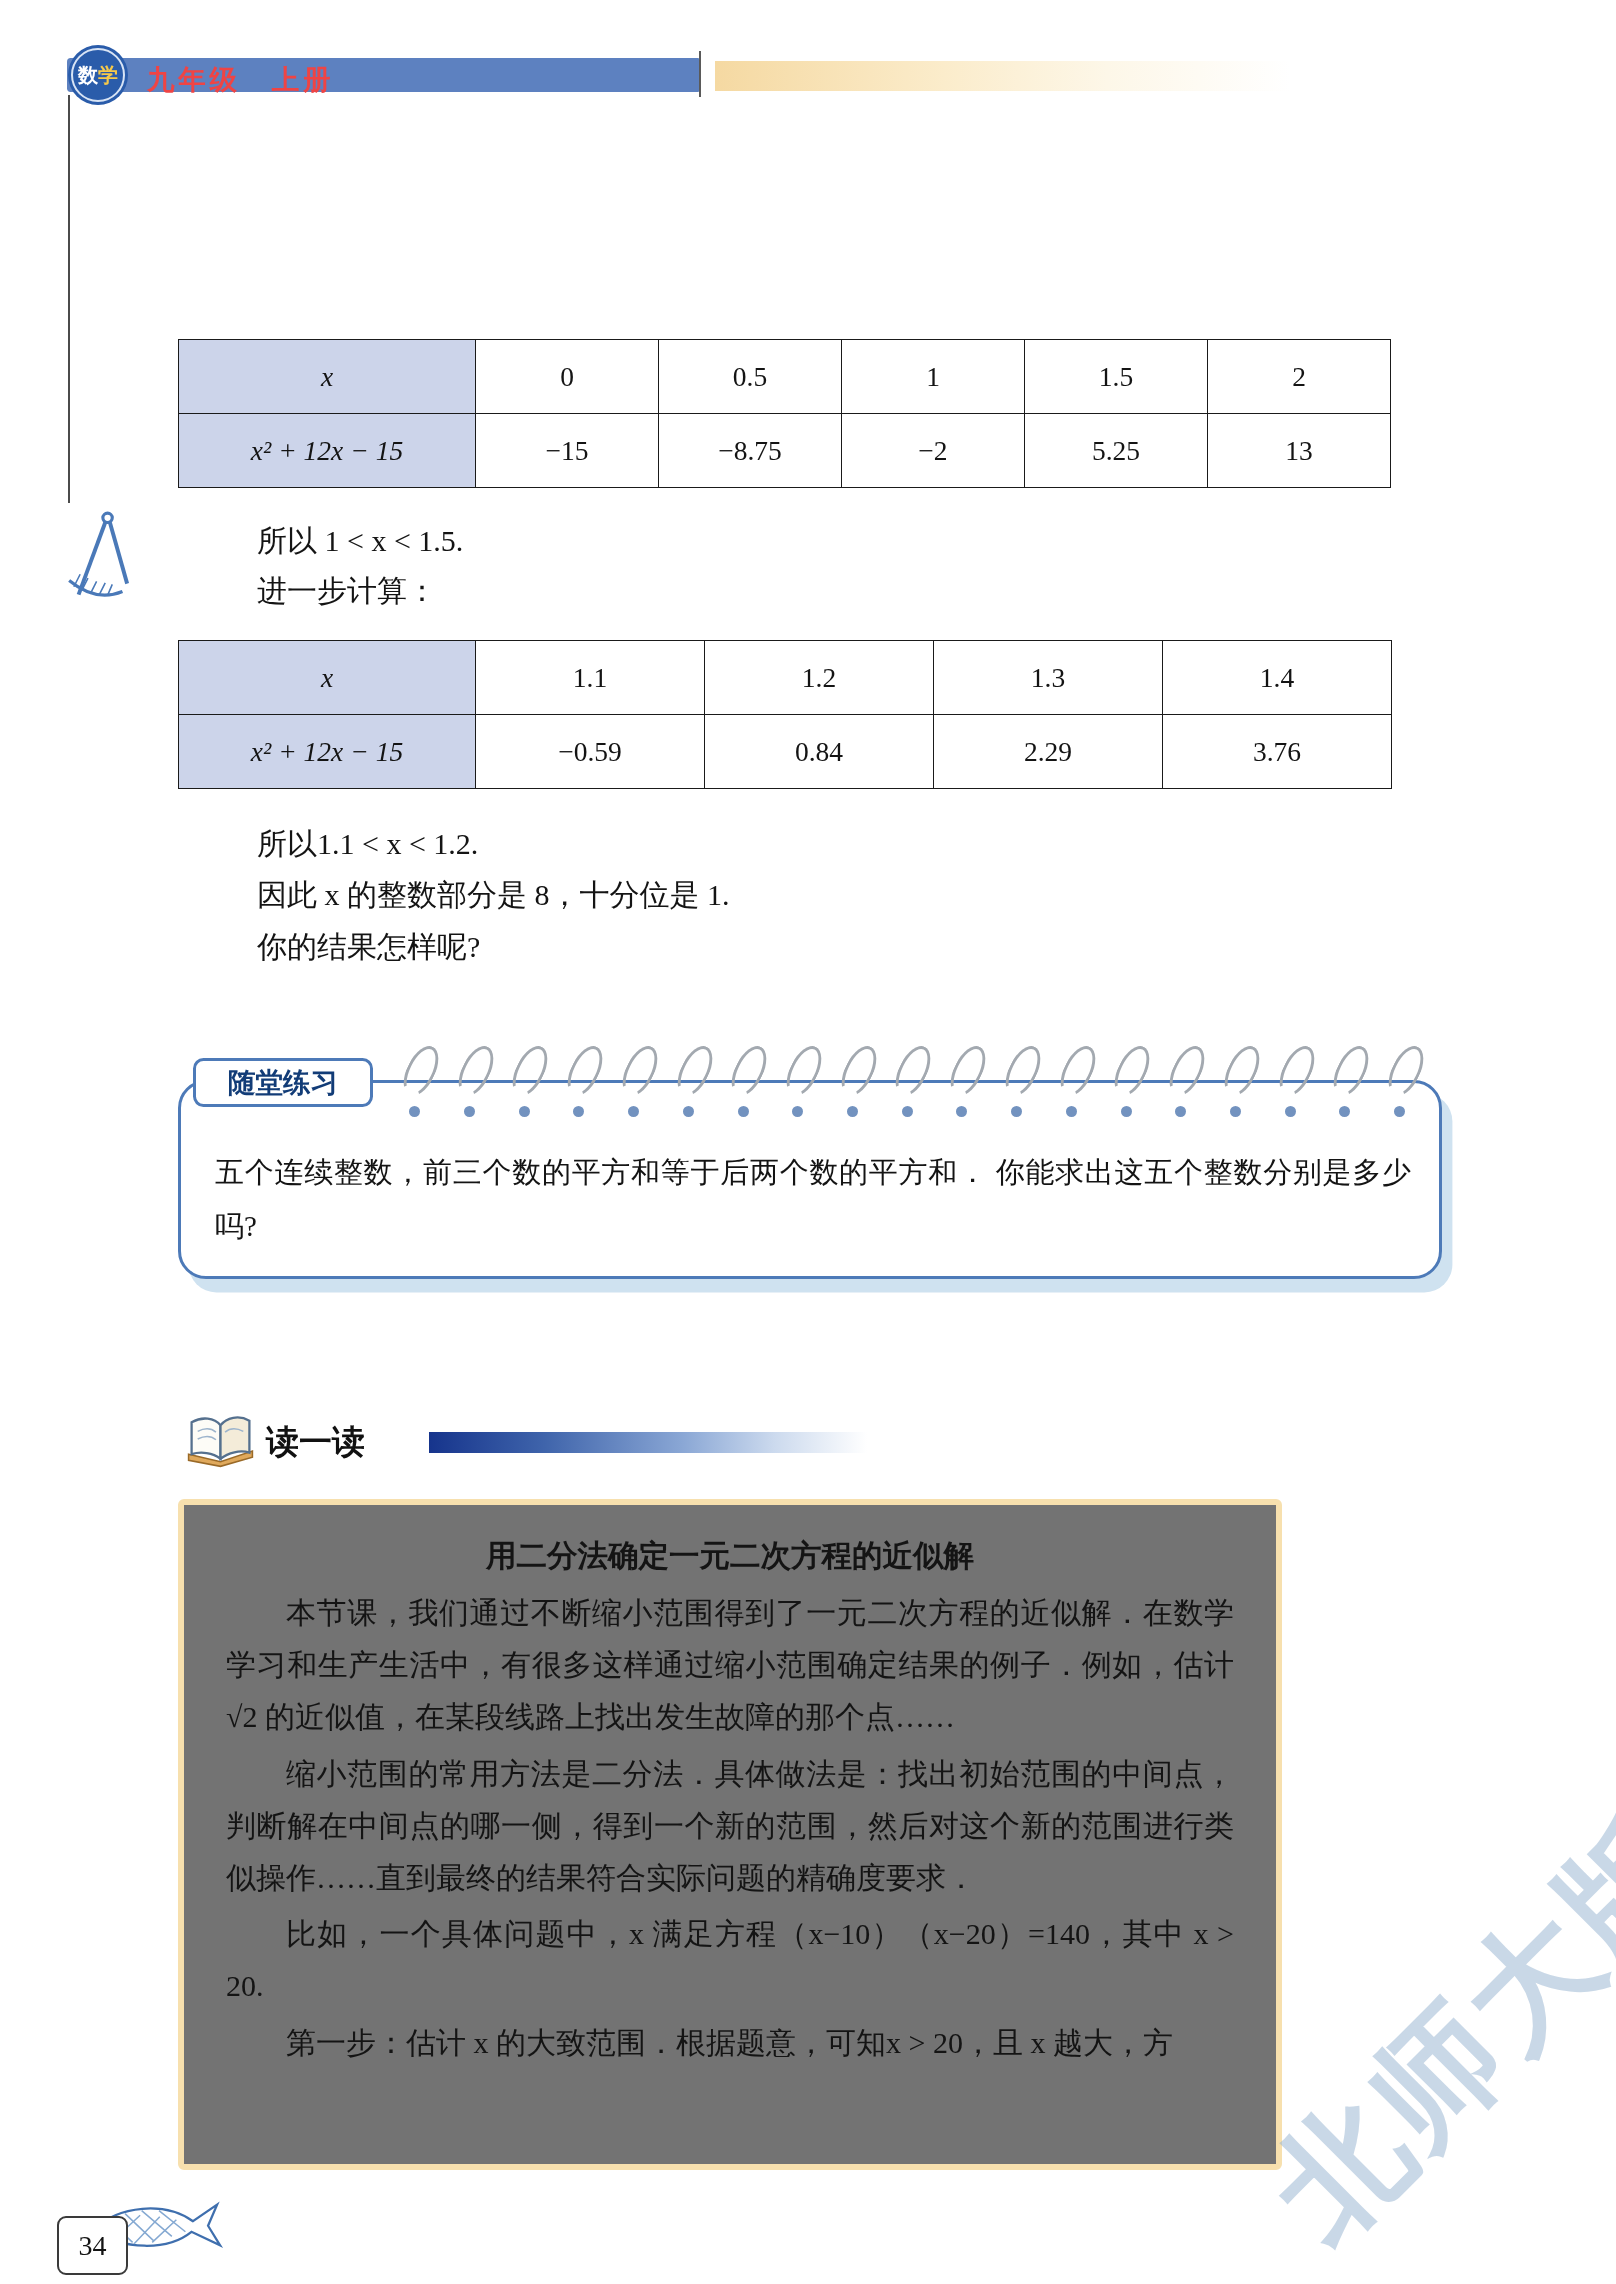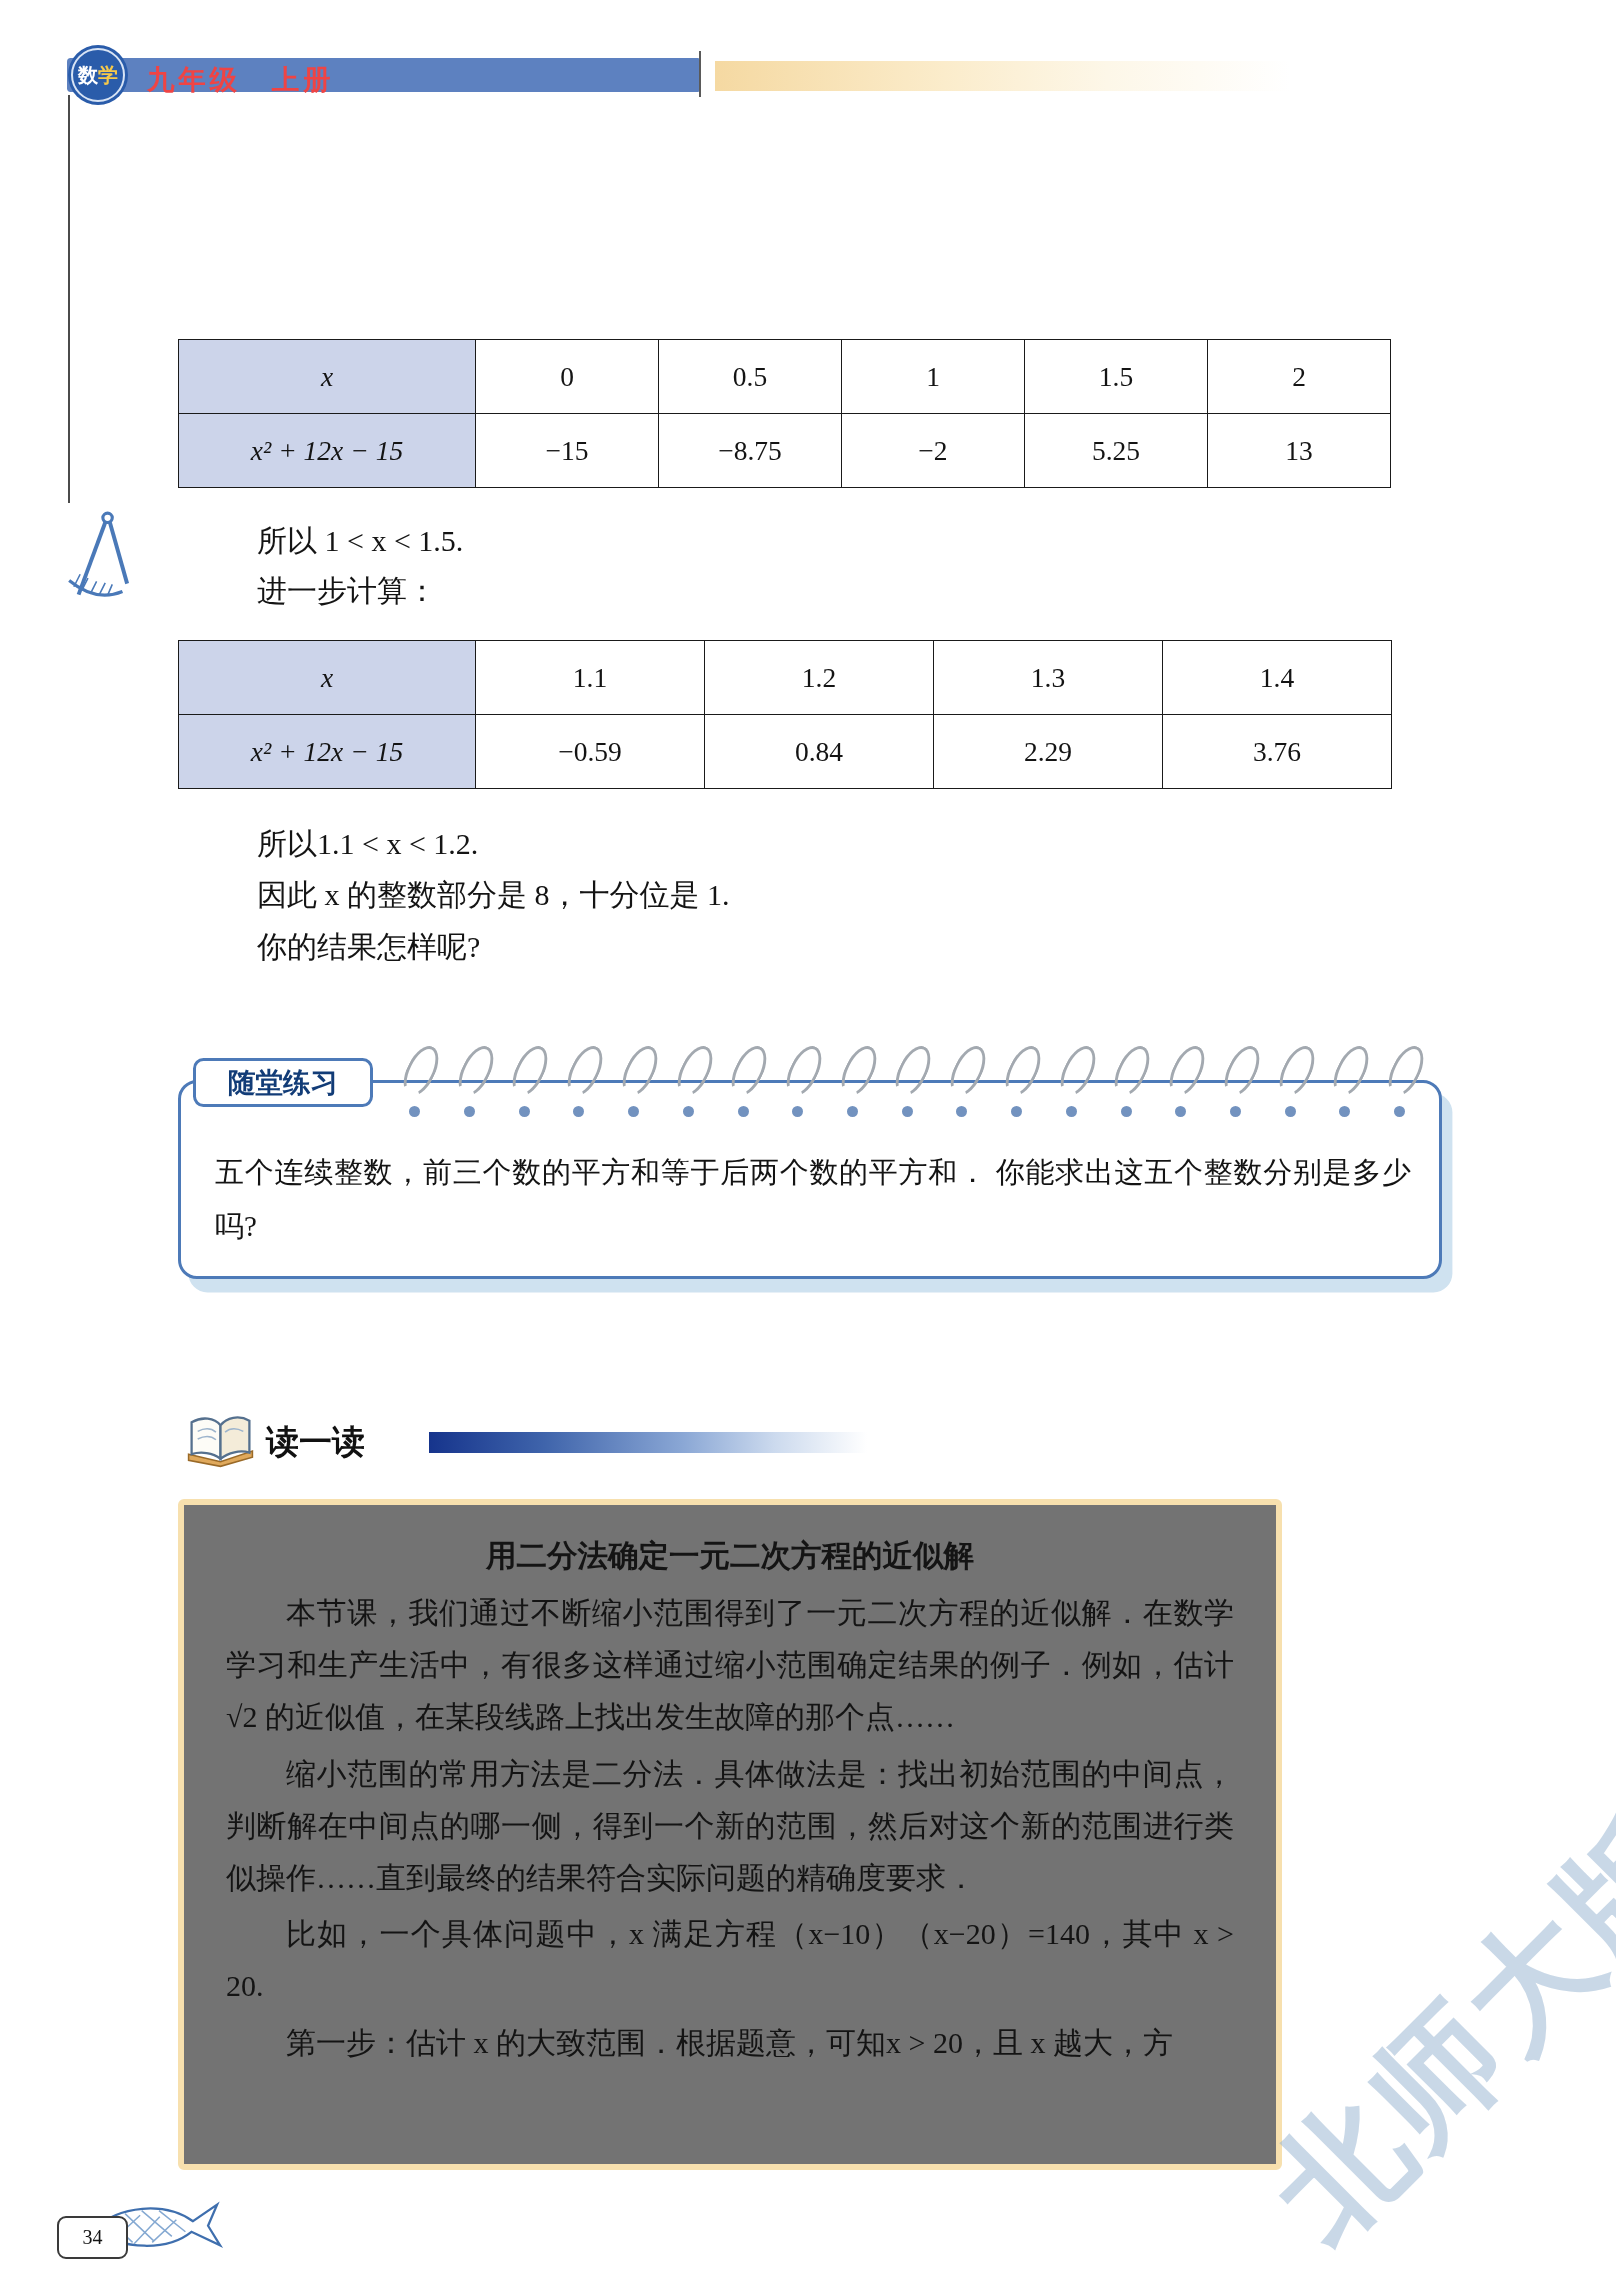--- a/index.html
+++ b/index.html
@@ -61,21 +61,21 @@
   .vt td.hd { background: #ccd4ea; }
   .vt td.math { font-style: italic; }
   .t1 { top: 339px; }
   .t2 { top: 640px; }
 
   
   .practice {
     position: absolute; left: 178px; top: 1080px;
     width: 1264px; height: 199px;
     background: #fff;
-    border: 3px solid #4d7ab8; border-radius: 19px;
+    border: 3px solid #4d7ab8; border-radius: 28px;
     box-shadow: 10.4px 13.4px 0 #cfe2f0;
   }
   .practice-tab {
     position: absolute; left: 12px; top: -25px;
     width: 180px; height: 49px;
     background: #fff; border: 3px solid #4d7ab8; border-radius: 10.4px;
     display: flex; align-items: center; justify-content: center;
     font-family: "Liberation Sans", sans-serif; font-weight: bold;
     font-size: 27.5px; color: #123c77;
   }
@@ -115,25 +115,25 @@
     text-align: center;
     font-family: "Liberation Sans", sans-serif;
     font-weight: bold; font-size: 30.5px;
   }
   .reading p { margin: 4.5px 42px; font-size: 30px; line-height: 52px; text-indent: 2em; text-align: justify; }
 
   
   .fish-icon { position: absolute; left: 83px; top: 2185px; width: 149px; height: 83px; z-index: 1; }
   .page-number {
     position: absolute; left: 57px; top: 2216px;
-    width: 71px; height: 43px;
+    width: 71px; height: 59px;
     background: #fff;
     border: 2.2px solid #3a3a3a; border-radius: 9px;
     display: flex; align-items: center; justify-content: center;
-    font-size: 20px; z-index: 2;
+    font-size: 28px; z-index: 2;
   }
   .watermark {
     position: absolute; left: 1145px; top: 1941px;
     width: 684px; text-align: center;
     font-size: 128px; font-weight: bold; letter-spacing: 6px;
     color: rgba(148, 178, 208, 0.5);
     transform: rotate(-45deg);
     pointer-events: none; z-index: 6;
     font-family: "Liberation Serif", serif;
     white-space: nowrap;

